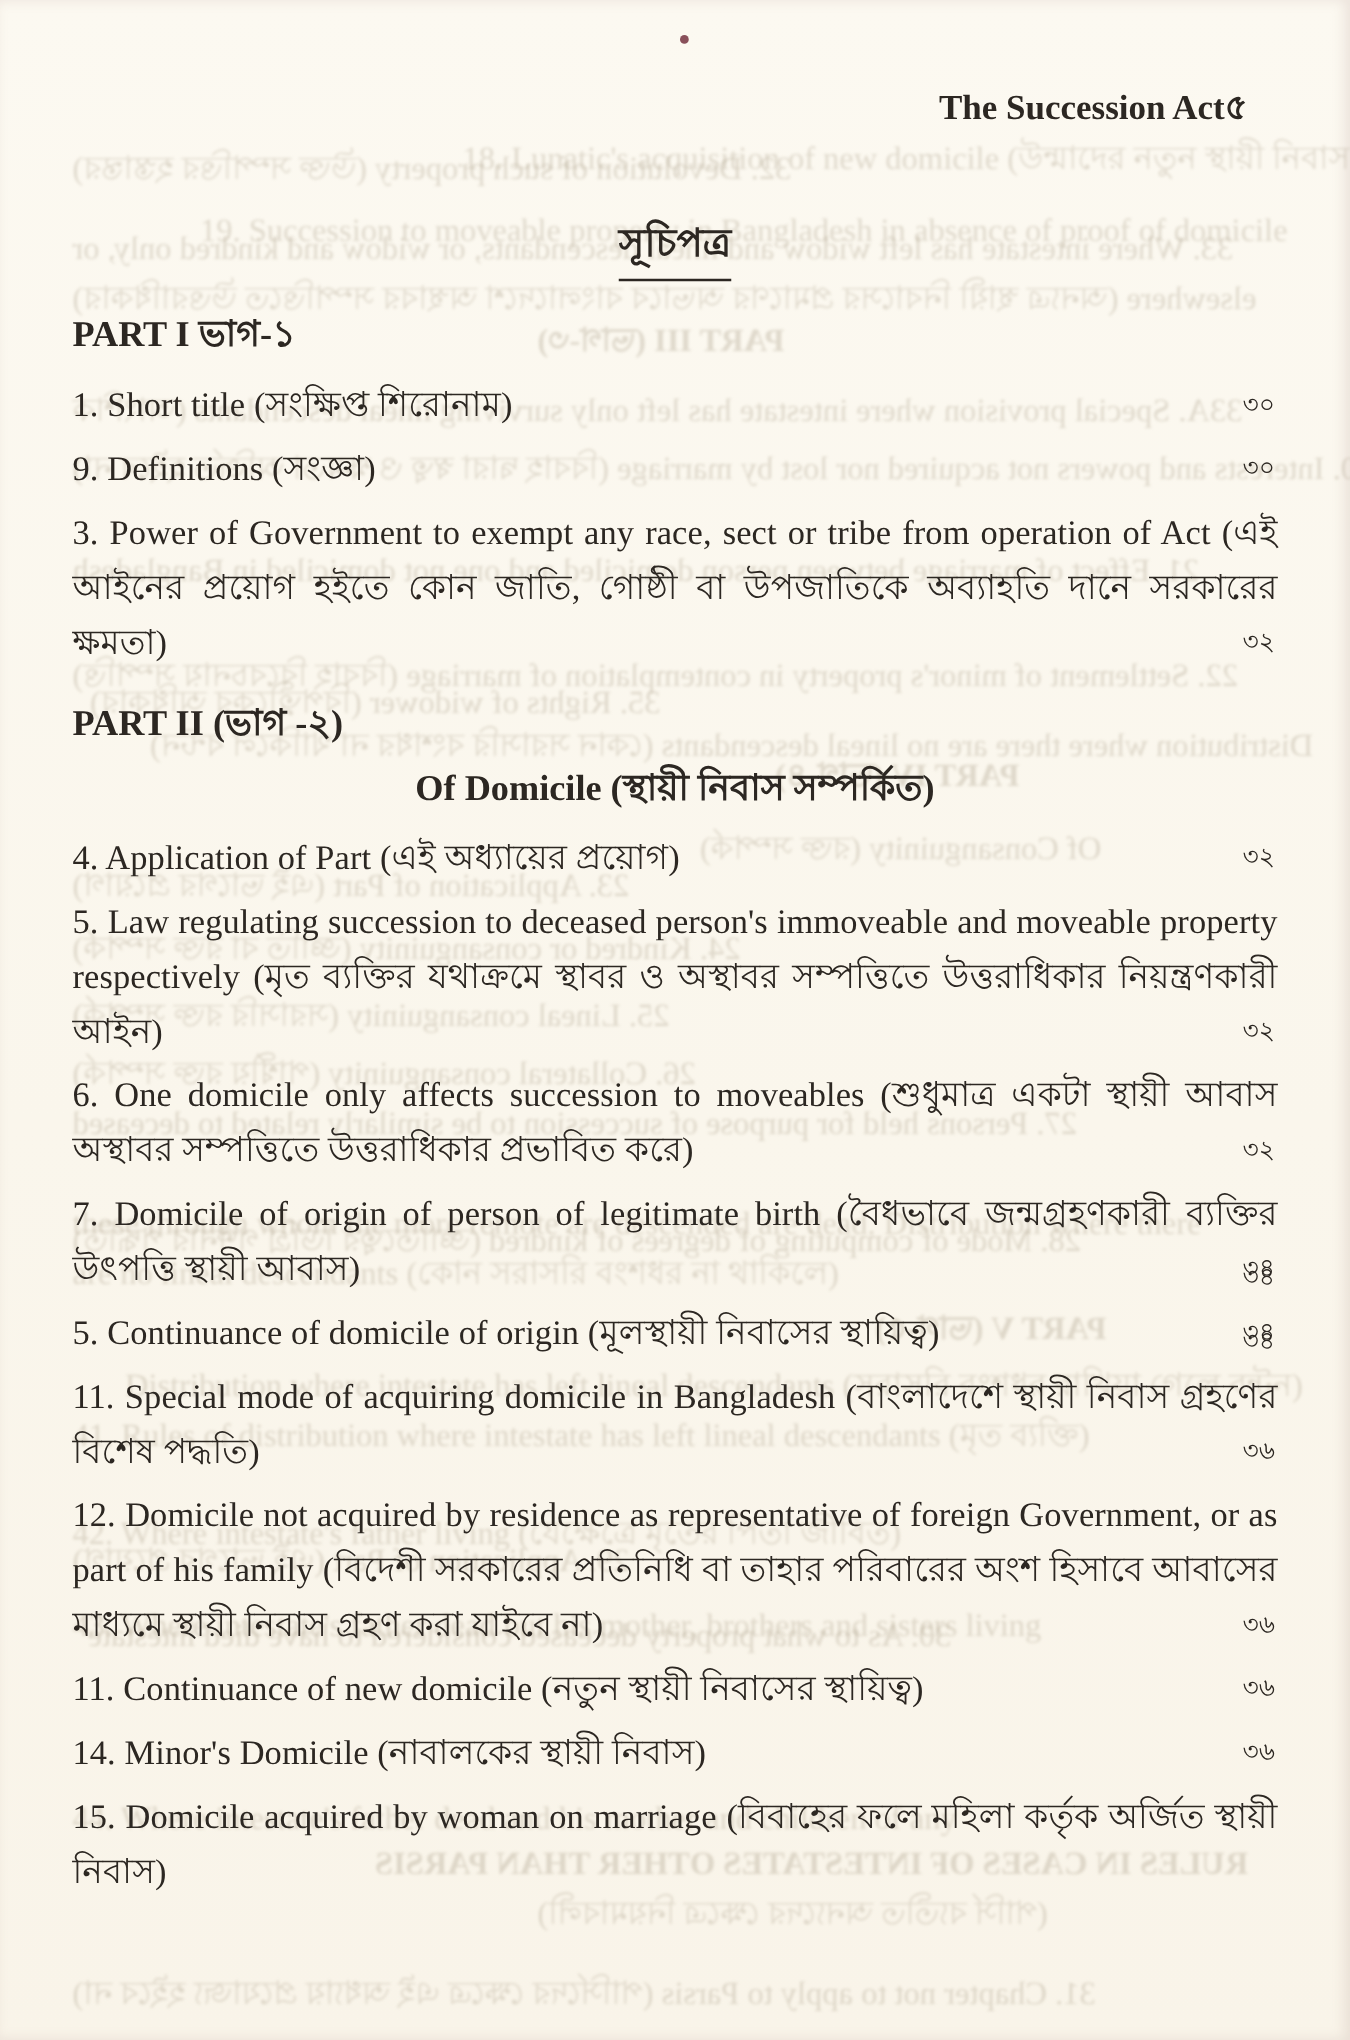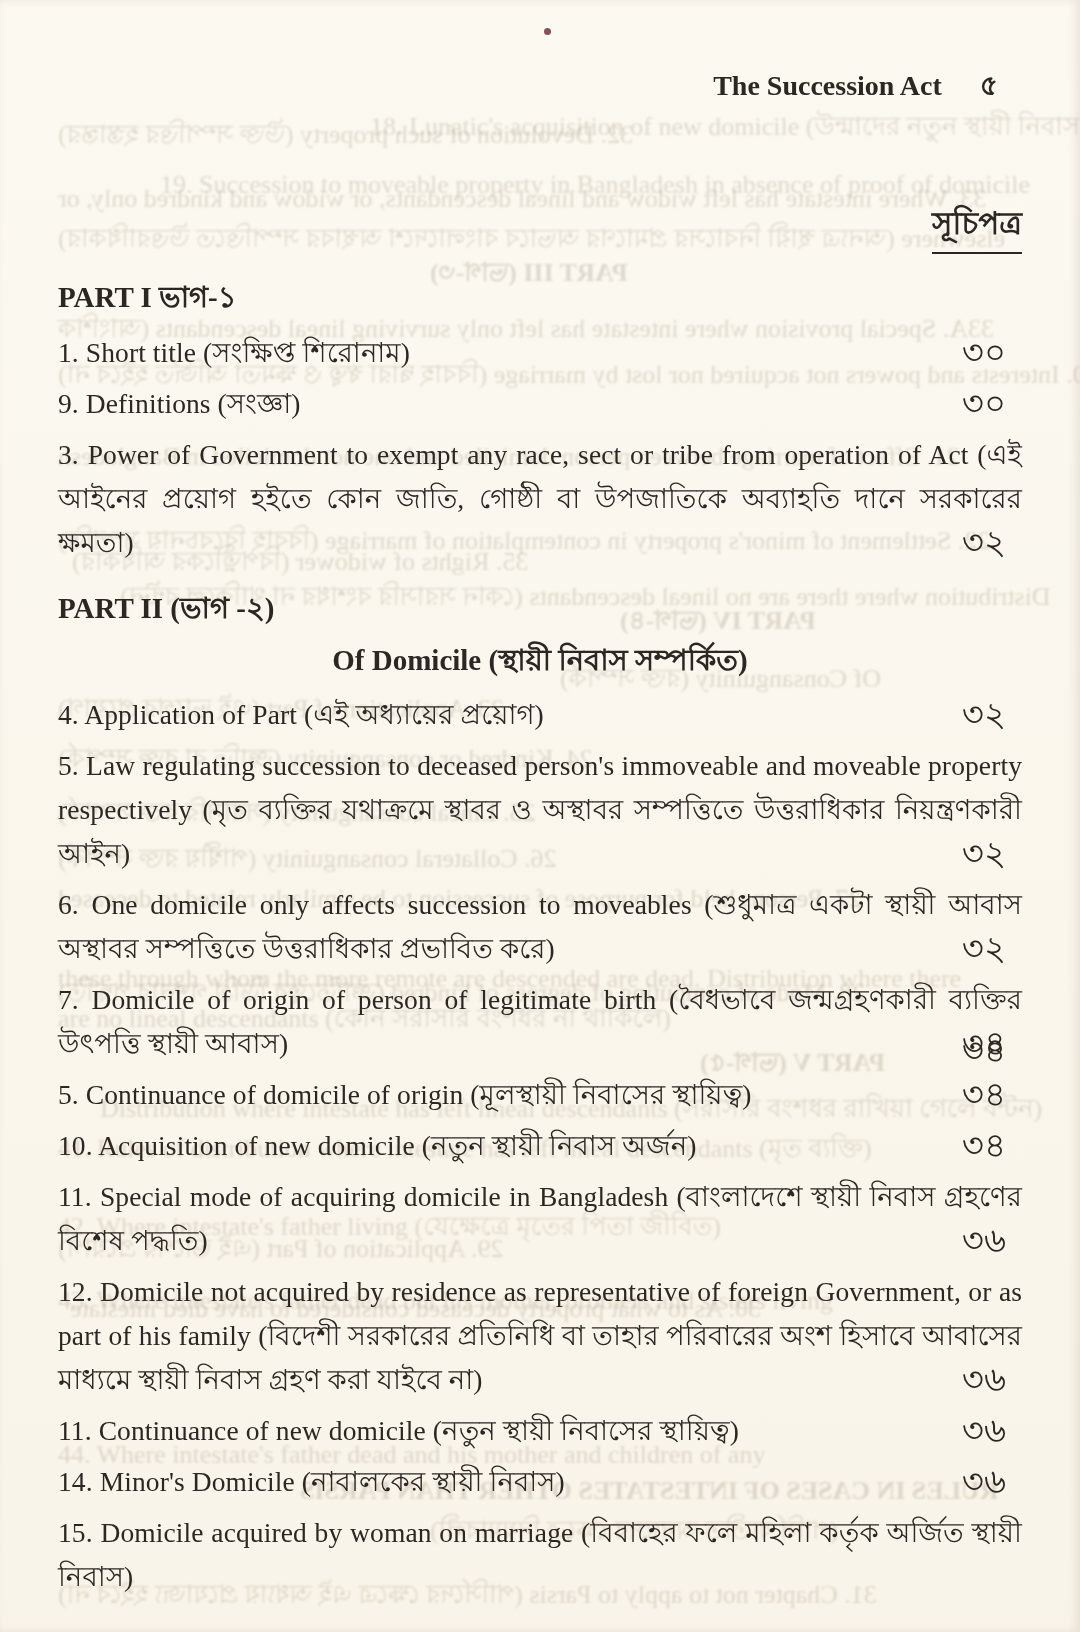--- a/index.html
+++ b/index.html
@@ -36,28 +36,27 @@
   
   .content {
     position: relative;
     z-index: 1;
     padding: 64px 58px 0 58px;
   }
   .page-header {
     display: flex;
     justify-content: flex-end;
     align-items: baseline;
-    gap: 38px;
     padding-right: 24px;
     font-weight: bold;
     font-size: 28px;
   }
   .toc-title-wrap {
-    text-align: right;
-    margin-top: 88px;
+    text-align: center;
+    margin-top: 59px;
   }
   .toc-title {
     display: inline-block;
     font-weight: bold;
     font-size: 31px;
     border-bottom: 2px solid #2c2722;
     padding-bottom: 1px;
   }
   .part-heading {
     text-align: left;
@@ -78,24 +77,24 @@
     position: relative;
     font-size: 27.5px;
     line-height: 44px;
     text-align: justify;
     margin-bottom: 7px;
     padding-right: 0;
   }
   .toc-item .entry { letter-spacing: 0.1px; }
   .toc-item .pagenum {
     position: absolute;
-    right: 16px;
+    right: 2px;
     bottom: 0;
     line-height: 44px;
-    font-size: 34px;
+    font-size: 20px;
   }
   .ink-speck {
     position: absolute;
     width: 7px; height: 7px;
     border-radius: 50%;
     background: #6b2535;
     opacity: 0.8;
     z-index: 2;
   }
 </style>
@@ -162,21 +161,21 @@
         </div>
         <div class="part-heading">PART II (ভাগ -২)</div>
         <div class="sub-heading">Of Domicile (স্থায়ী নিবাস সম্পর্কিত)</div>
         <div class="toc-list">
           <div class="toc-item"><span class="entry">4. Application of Part (এই অধ্যায়ের প্রয়োগ)</span><span class="pagenum">৩২</span></div>
           <div class="toc-item"><span class="entry">5. Law regulating succession to deceased person's immoveable and moveable property respectively (মৃত ব্যক্তির যথাক্রমে স্থাবর ও অস্থাবর সম্পত্তিতে উত্তরাধিকার নিয়ন্ত্রণকারী আইন)</span><span class="pagenum">৩২</span></div>
           <div class="toc-item"><span class="entry">6. One domicile only affects succession to moveables (শুধুমাত্র একটা স্থায়ী আবাস অস্থাবর সম্পত্তিতে উত্তরাধিকার প্রভাবিত করে)</span><span class="pagenum">৩২</span></div>
           <div class="toc-item"><span class="entry">7. Domicile of origin of person of legitimate birth (বৈধভাবে জন্মগ্রহণকারী ব্যক্তির উৎপত্তি স্থায়ী আবাস)</span><span class="pagenum">৩৪</span></div>
           <div class="toc-item"><span class="pagenum">৩৪</span></div>
           <div class="toc-item"><span class="entry">5. Continuance of domicile of origin (মূলস্থায়ী নিবাসের স্থায়িত্ব)</span><span class="pagenum">৩৪</span></div>
-          <div class="toc-item"><span class="entry">10. Acquisition of new domicile (নতুন স্থায়ী নিবাস অর্জন)</span><span class="pagenum">৩৪</span></div>
+          <div class="toc-item"><span class="pagenum">৩৪</span></div>
           <div class="toc-item"><span class="entry">11. Special mode of acquiring domicile in Bangladesh (বাংলাদেশে স্থায়ী নিবাস গ্রহণের বিশেষ পদ্ধতি)</span><span class="pagenum">৩৬</span></div>
           <div class="toc-item"><span class="entry">12. Domicile not acquired by residence as representative of foreign Government, or as part of his family (বিদেশী সরকারের প্রতিনিধি বা তাহার পরিবারের অংশ হিসাবে আবাসের মাধ্যমে স্থায়ী নিবাস গ্রহণ করা যাইবে না)</span><span class="pagenum">৩৬</span></div>
           <div class="toc-item"><span class="entry">11. Continuance of new domicile (নতুন স্থায়ী নিবাসের স্থায়িত্ব)</span><span class="pagenum">৩৬</span></div>
           <div class="toc-item"><span class="entry">14. Minor's Domicile (নাবালকের স্থায়ী নিবাস)</span><span class="pagenum">৩৬</span></div>
           <div class="toc-item"><span class="entry">15. Domicile acquired by woman on marriage (বিবাহের ফলে মহিলা কর্তৃক অর্জিত স্থায়ী নিবাস)</span></div>
         </div>
       </div>
 
   </div>
 </div>

